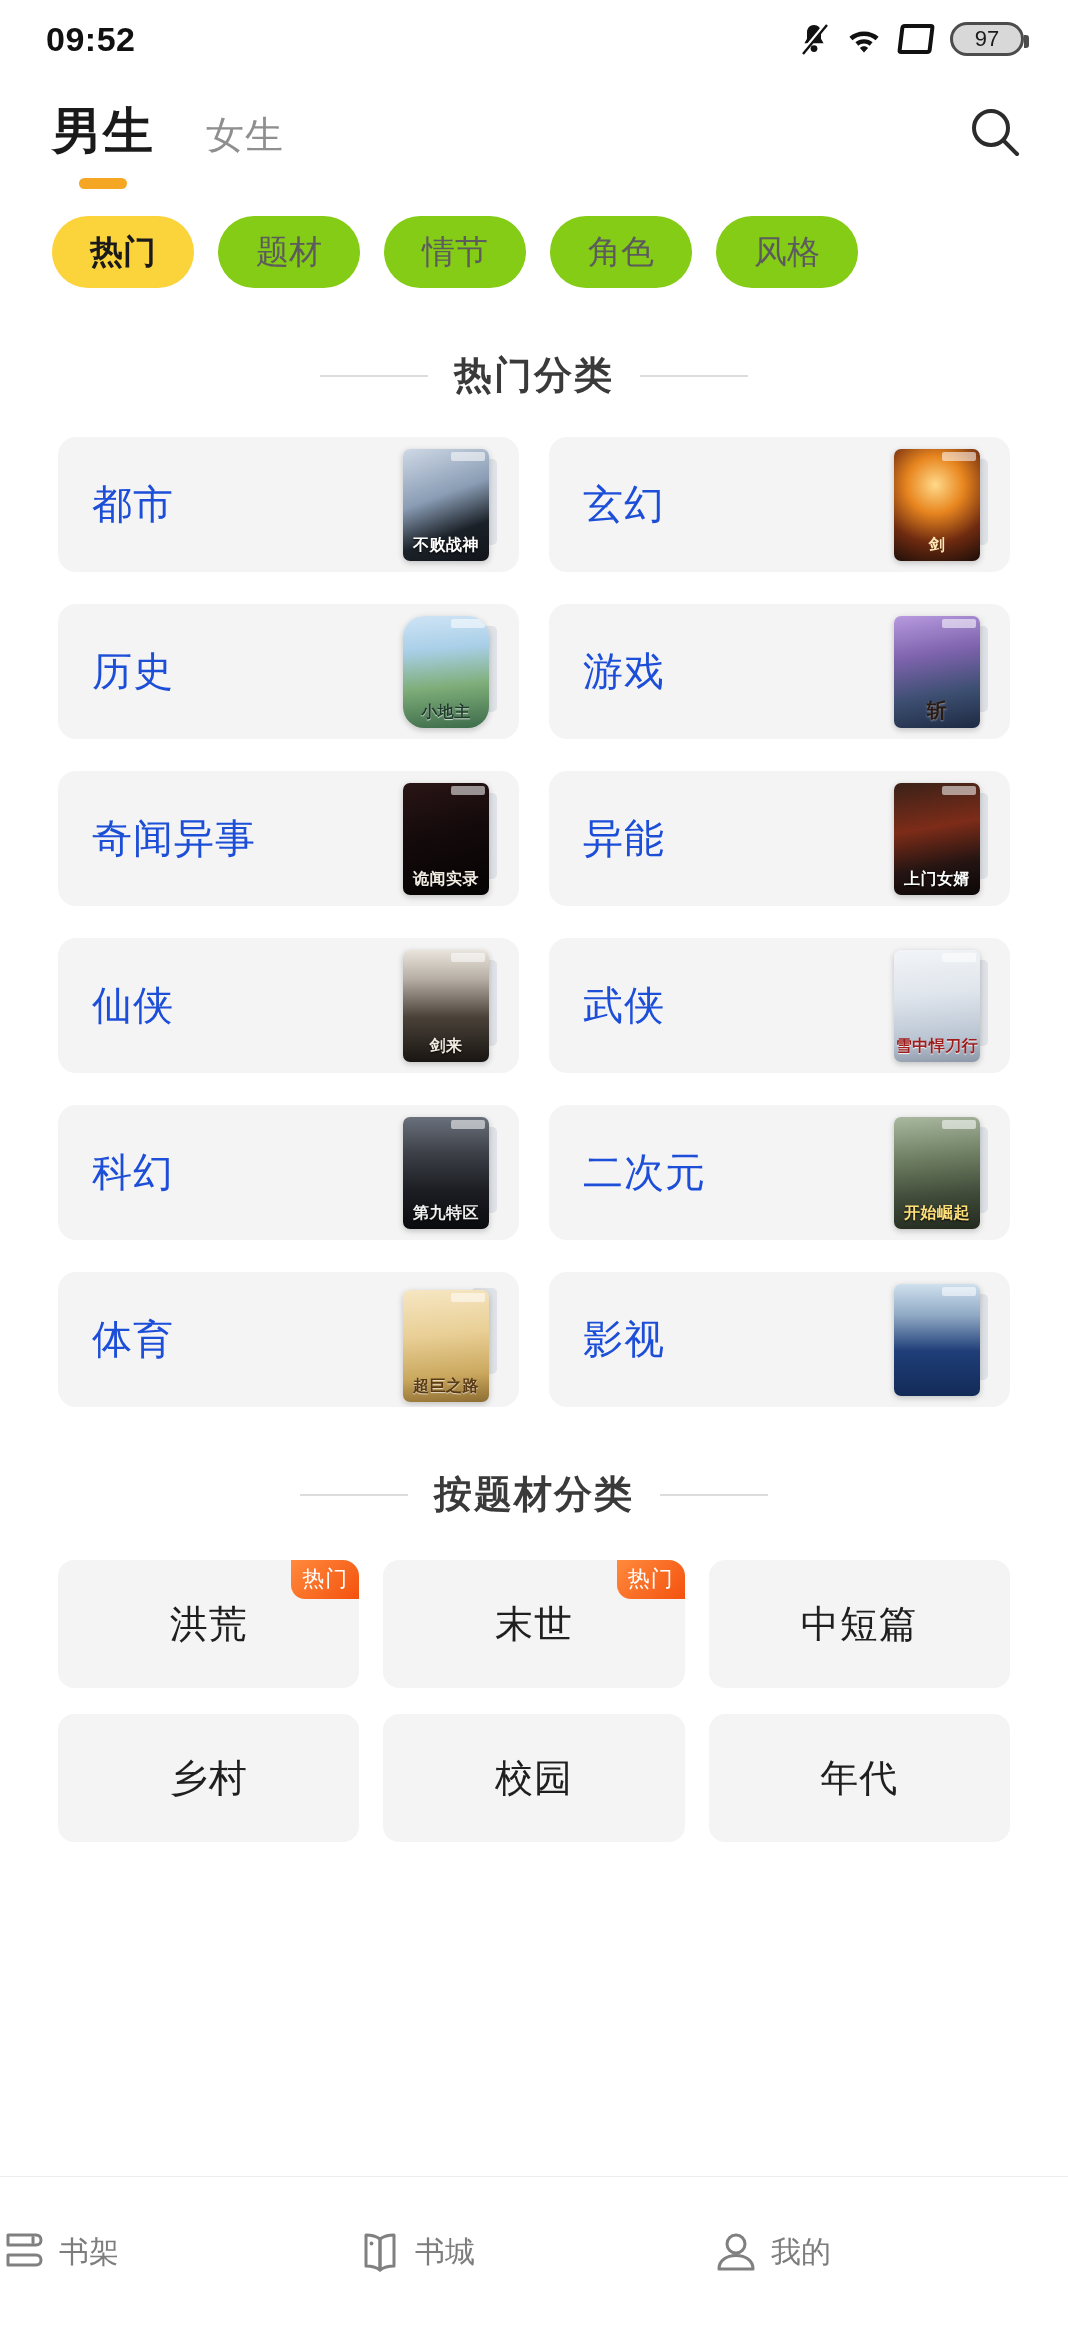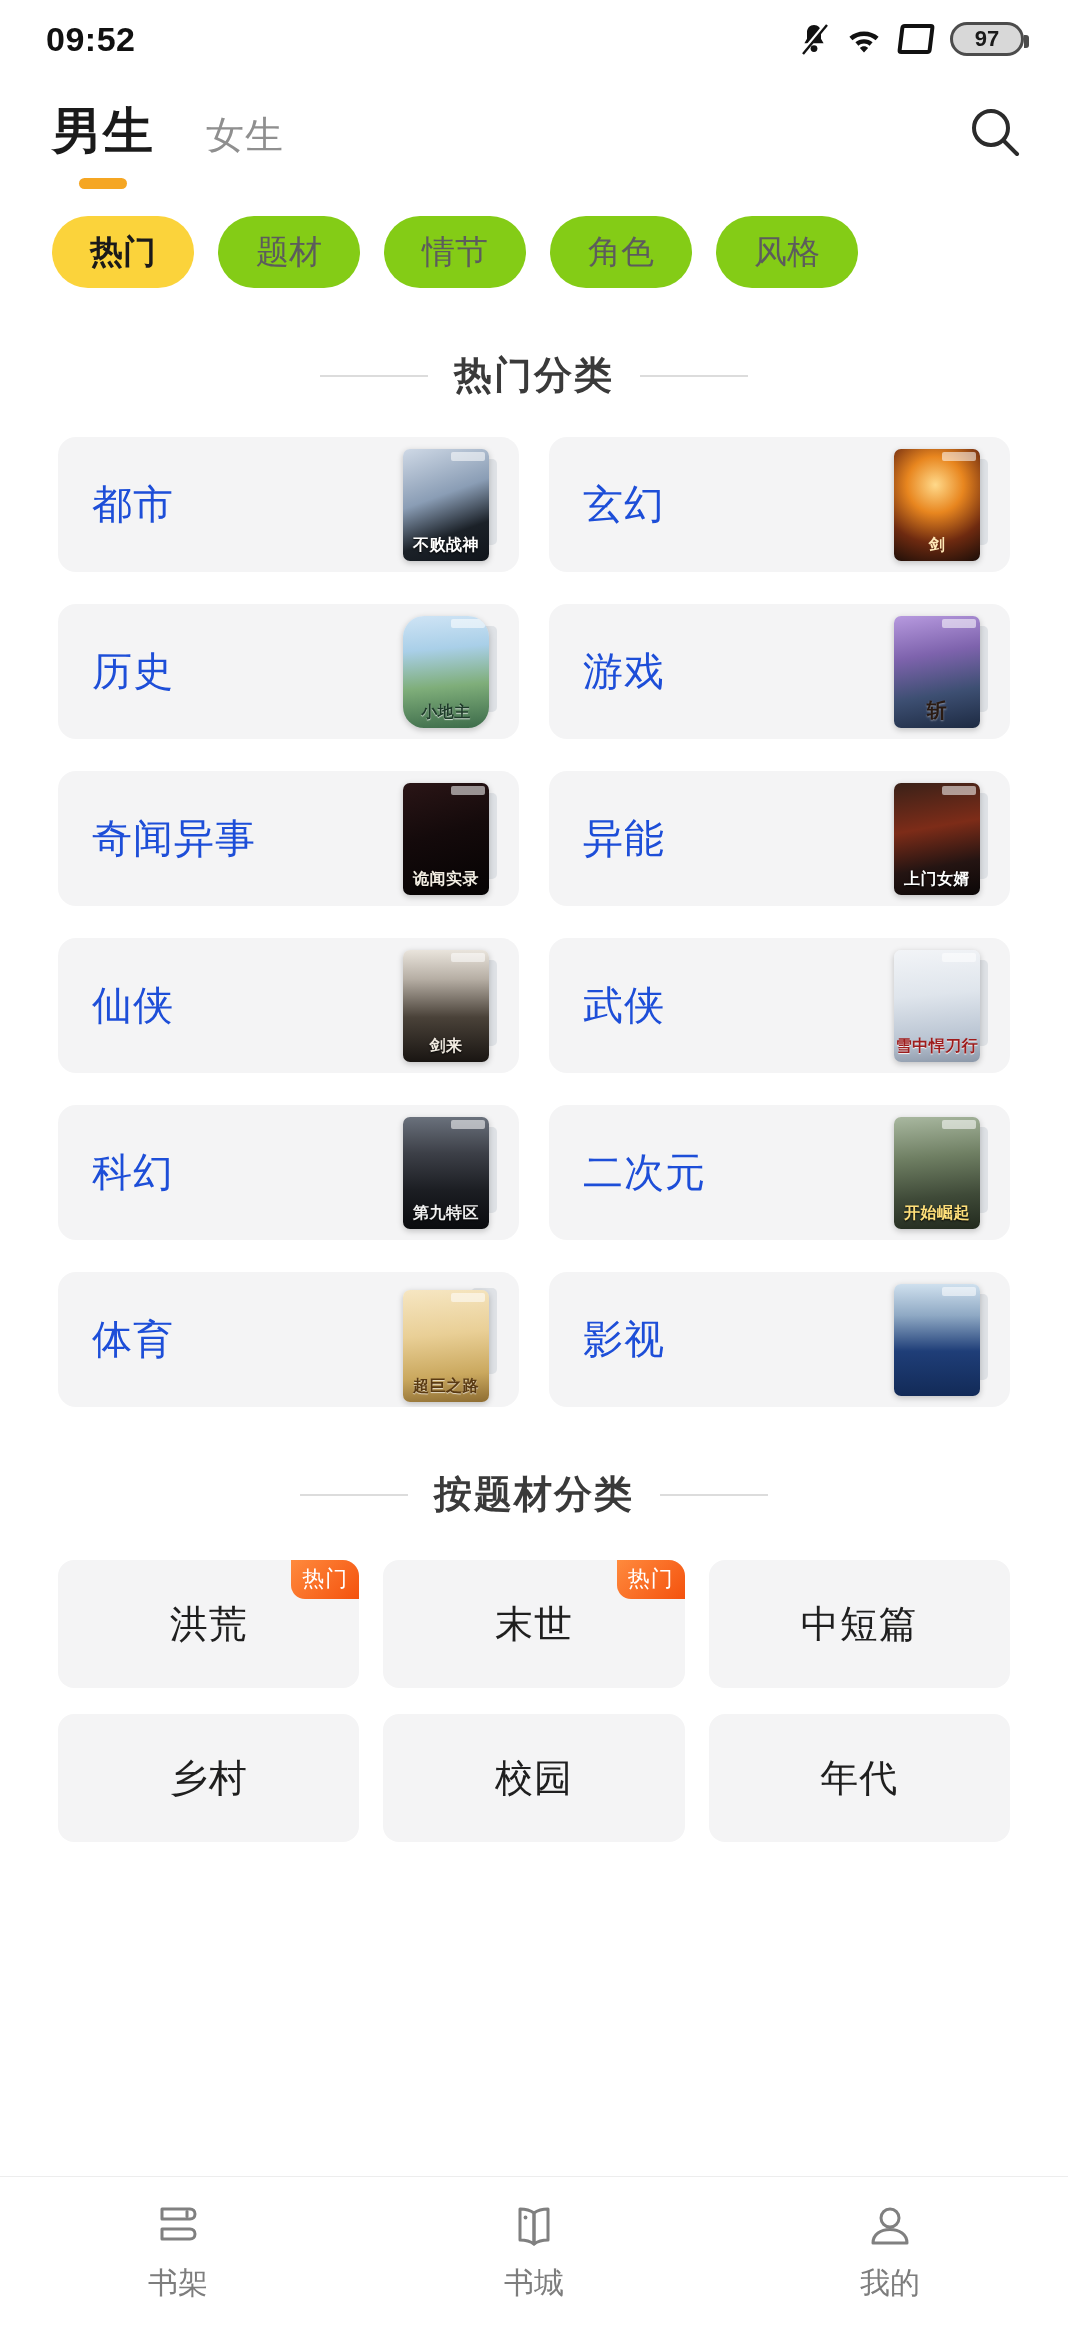--- a/index.html
+++ b/index.html
@@ -18,21 +18,21 @@
   .sb-time{ font-size:34px; font-weight:700; letter-spacing:.5px; color:#111; }
   .sb-icons{ display:flex; align-items:center; gap:17px; }
   .ic-bell{ position:relative; width:30px; height:32px; }
   .ic-bell svg{ display:block; }
   .ic-wifi{ width:36px; height:28px; }
   .ic-sim{ width:34px; height:30px; border:4px solid #111; border-radius:4px;
            transform:skewX(-7deg); }
   .ic-batt{
     width:74px; height:34px; border:3px solid #4c4c4c; border-radius:17px;
     background:#d8d8d8; display:flex; align-items:center; justify-content:center;
-    font-size:22px; font-weight:700; color:#1a1a1a; position:relative;
+    font-size:22px; font-weight:400; color:#1a1a1a; position:relative;
   }
   .ic-batt::after{
     content:""; position:absolute; right:-8px; top:10px; width:5px; height:13px;
     background:#4c4c4c; border-radius:0 3px 3px 0;
   }
 
   
   .header{
     height:112px; display:flex; align-items:center;
     padding:0 44px 0 52px; position:relative;
@@ -141,21 +141,21 @@
     border-radius:0 16px 0 14px; letter-spacing:1px;
   }
 
   
   .bottom-nav{
     position:absolute; left:0; bottom:0; width:1068px; height:152px;
     background:#fff; border-top:1px solid #ededed;
     display:flex; align-items:center;
   }
   .nav-item{
-    flex:1; display:flex; flex-direction:column; align-items:center;
+    flex:1; display:flex; flex-direction:row; align-items:center;
     gap:11px; cursor:pointer;
   }
   .nav-icon{ height:50px; display:flex; align-items:center; justify-content:center; }
   .nav-label{ font-size:30px; color:#7d7d7d; }
   .nav-item.active .nav-label{ color:#F5A623; }
 
   .grid-icon{ display:grid; grid-template-columns:22px 22px; grid-template-rows:22px 22px;
               gap:6px; }
   .grid-icon i{ background:#F5A623; border-radius:4px; display:block; }
 </style>

